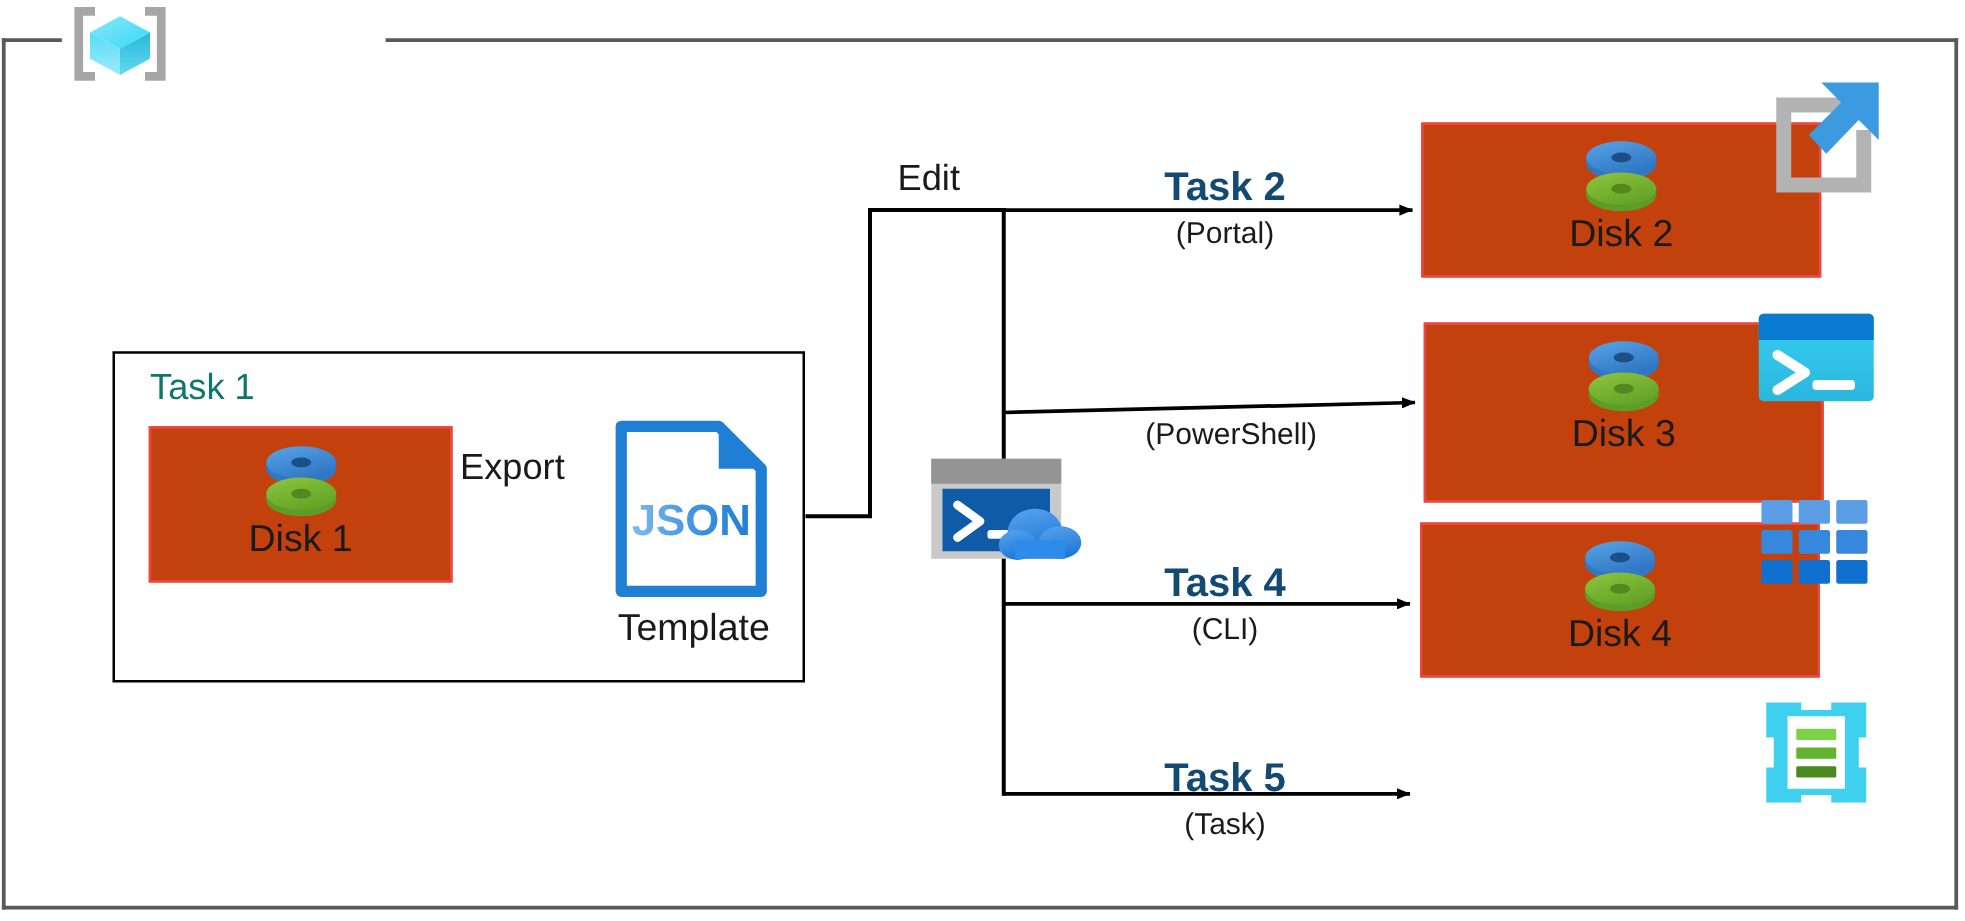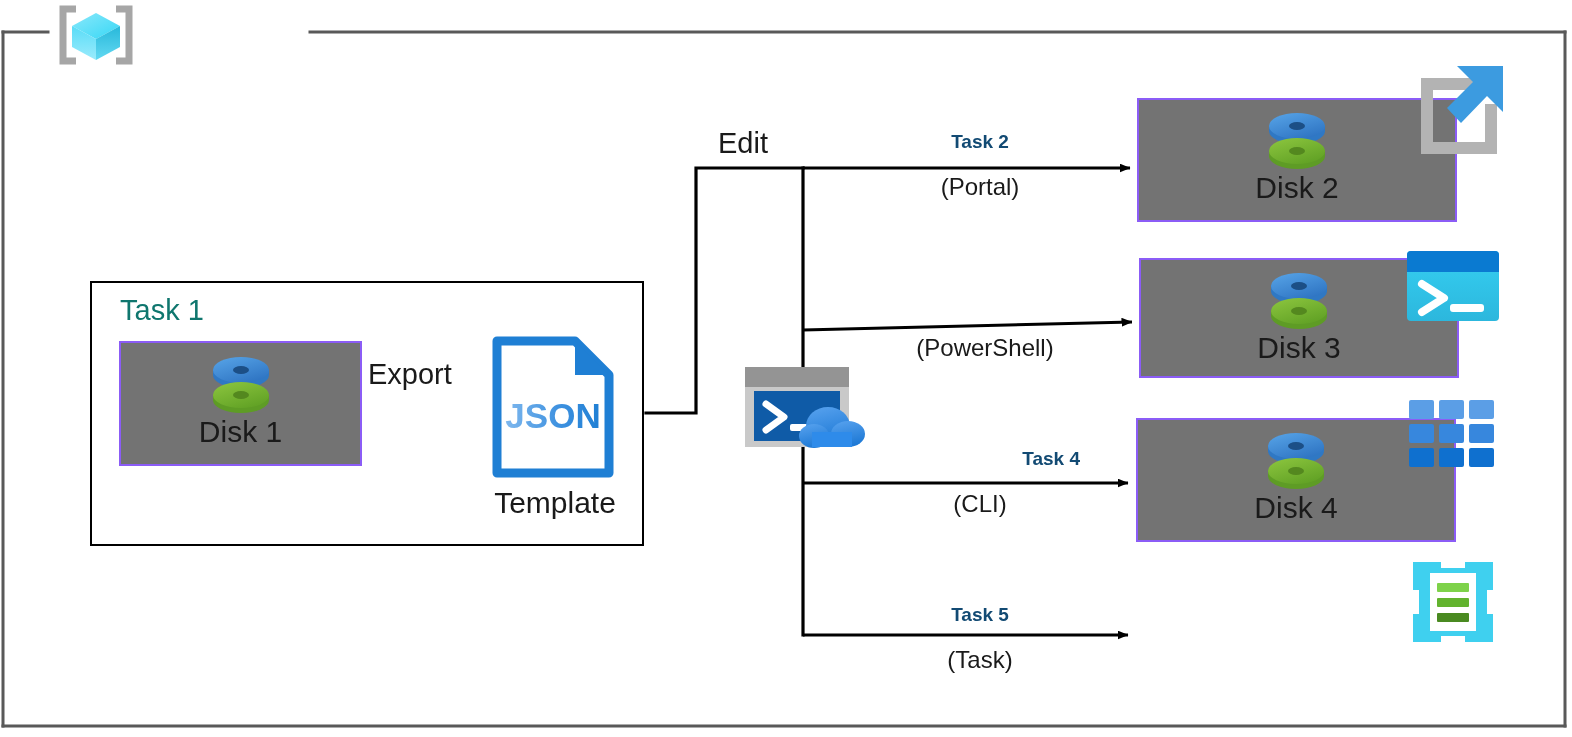--- a/index.html
+++ b/index.html
@@ -52,22 +52,22 @@
     left: 120px;
     top: 294px;
     font-size: 29px;
     font-weight: normal;
     color: #0f766e;
     white-space: nowrap;
   }
 
   
   .disk-box {
-    background: #737373;
-    border: 2px solid #8b5cf6;
+    background: #c2410c;
+    border: 2px solid #ef4444;
     box-sizing: border-box;
   }
   .disk-caption {
     position: absolute;
     left: 0;
     right: 0;
     text-align: center;
     font-size: 30px;
     color: #1a1a1a;
     white-space: nowrap;
@@ -75,21 +75,21 @@
   .disk-icon-wrap {
     position: absolute;
     left: 50%;
     transform: translateX(-50%);
   }
 
   
   .edge-title {
     position: absolute;
     text-align: center;
-    font-size: 19px;
+    font-size: 32px;
     font-weight: bold;
     color: #124A73;
     white-space: nowrap;
   }
   .edge-sub {
     position: absolute;
     text-align: center;
     font-size: 24px;
     color: #1a1a1a;
     white-space: nowrap;
@@ -273,21 +273,21 @@
 
   <svg class="abs" style="left:1407px; top:62px;" width="106" height="106" viewBox="0 0 106 106">
     <path d="M72,22 L20,22 L20,86 L84,86 L84,42" fill="none" stroke="#b3b3b3" stroke-width="12" stroke-linecap="butt" stroke-linejoin="miter"></path>
     <g fill="#3c9be0">
       <polygon points="96,4 96,50 80,34 54,61 40,46 66,20 50,4"></polygon>
     </g>
   </svg>
 
   <div class="edge-sub" style="left:855px; top:334px; width:260px;">(PowerShell)</div>
 
-  <div class="abs disk-box" style="left:1139px; top:258px; width:320px; height:120px;">
+  <div class="abs disk-box" style="left:1139px; top:258px; width:320px; height:144px;">
     <div class="disk-icon-wrap" style="top:9px;">
       <svg width="62" height="62" viewBox="0 0 62 62">
         <ellipse cx="31" cy="22" rx="28" ry="13" fill="#2f78c4"></ellipse>
         <rect x="3" y="16" width="56" height="7" fill="#2f78c4"></rect>
         <ellipse cx="31" cy="17" rx="28" ry="13" fill="url(#diskBlueTop)"></ellipse>
         <ellipse cx="31" cy="17" rx="8" ry="4" fill="#1c4f86"></ellipse>
         <ellipse cx="31" cy="47" rx="28" ry="13" fill="#5e9c25"></ellipse>
         <rect x="3" y="41" width="56" height="7" fill="#5e9c25"></rect>
         <ellipse cx="31" cy="42" rx="28" ry="13" fill="url(#diskGreenTop)"></ellipse>
         <ellipse cx="31" cy="42" rx="8" ry="4" fill="#54881f"></ellipse>
@@ -296,21 +296,21 @@
     <div class="disk-caption" style="top:71px;">Disk 3</div>
   </div>
 
   <svg class="abs" style="left:1406px; top:250px;" width="94" height="72" viewBox="0 0 94 72">
     <rect x="1" y="1" width="92" height="70" rx="4" fill="url(#psBody)"></rect>
     <path d="M5,1 L89,1 A4,4 0 0 1 93,5 L93,22 L1,22 L1,5 A4,4 0 0 1 5,1 Z" fill="#0a7ad1"></path>
     <path d="M16,34 L38,48 L16,62" fill="none" stroke="#ffffff" stroke-width="8" stroke-linecap="round" stroke-linejoin="round"></path>
     <rect x="44" y="54" width="34" height="8" rx="3" fill="#ffffff"></rect>
   </svg>
 
-  <div class="edge-title" style="left:880px; top:448px; width:200px;text-align:right;">Task 4</div>
+  <div class="edge-title" style="left:880px; top:448px; width:200px;">Task 4</div>
   <div class="edge-sub" style="left:880px; top:490px; width:200px;">(CLI)</div>
 
   <div class="abs disk-box" style="left:1136px; top:418px; width:320px; height:124px;">
     <div class="disk-icon-wrap" style="top:9px;">
       <svg width="62" height="62" viewBox="0 0 62 62">
         <ellipse cx="31" cy="22" rx="28" ry="13" fill="#2f78c4"></ellipse>
         <rect x="3" y="16" width="56" height="7" fill="#2f78c4"></rect>
         <ellipse cx="31" cy="17" rx="28" ry="13" fill="url(#diskBlueTop)"></ellipse>
         <ellipse cx="31" cy="17" rx="8" ry="4" fill="#1c4f86"></ellipse>
         <ellipse cx="31" cy="47" rx="28" ry="13" fill="#5e9c25"></ellipse>

